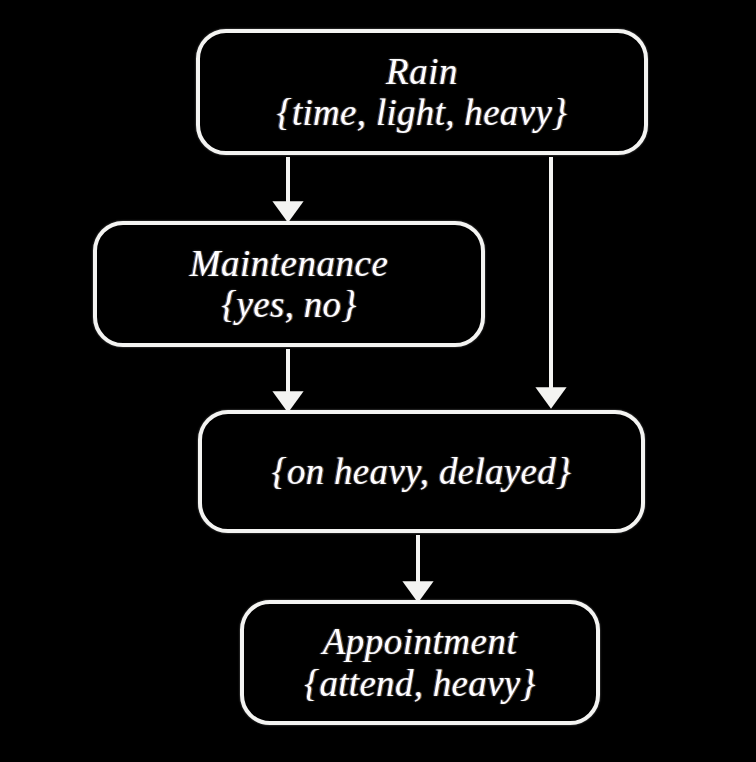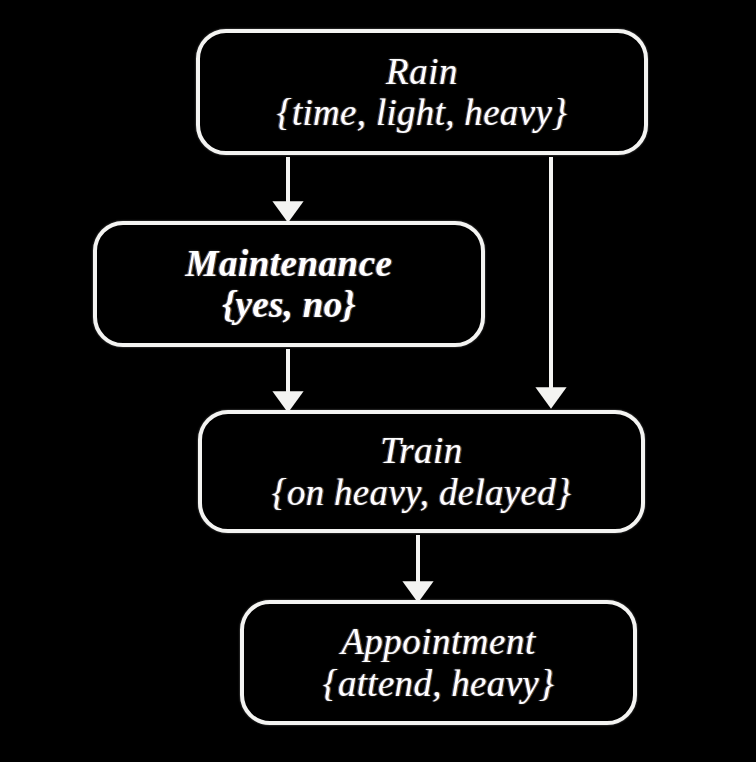--- a/index.html
+++ b/index.html
@@ -53,23 +53,23 @@
   }
   .node-states {
     font-size: 37px;
     letter-spacing: 0.3px;
     text-shadow:
       -1.2px 0 0 rgba(90,130,210,0.55),
       1.2px 0 0 rgba(235,150,60,0.45),
       0 0 2px rgba(255,255,255,0.35);
   }
   .node-rain      { left: 196px; top: 29px;  width: 452px; height: 126px; }
-  .node-maint     { left: 93px;  top: 221px; width: 392px; height: 126px; font-weight: bold; }
+  .node-maint     { left: 93px;  top: 221px; width: 392px; height: 126px; }
   .node-train     { left: 198px; top: 410px; width: 447px; height: 123px; }
-  .node-appt      { left: 240px; top: 600px; width: 397px; height: 125px; }
+  .node-appt      { left: 240px; top: 600px; width: 360px; height: 125px; }
 </style>
 </head>
 <body>
 
 <div id="canvas">
 
   <svg id="edge-layer" viewBox="0 0 756 762" width="756" height="762" aria-hidden="true">
     <defs>
       <marker id="arrowhead" markerWidth="9" markerHeight="9" refX="1.2" refY="4.5" orient="auto" markerUnits="strokeWidth">
         <path d="M0,0.6 L0,8.4 L5.4,4.5 z" fill="#f4f4f2"></path>
@@ -97,21 +97,20 @@
     <div class="node-title">Rain</div>
     <div class="node-states">{time, light, heavy}</div>
   </div>
 
   <div class="node node-maint">
     <div class="node-title">Maintenance</div>
     <div class="node-states">{yes, no}</div>
   </div>
 
   <div class="node node-train">
-    <div class="node-title">Train</div>
     <div class="node-states">{on heavy, delayed}</div>
   </div>
 
   <div class="node node-appt">
     <div class="node-title">Appointment</div>
     <div class="node-states">{attend, heavy}</div>
   </div>
 
 </div>
 

